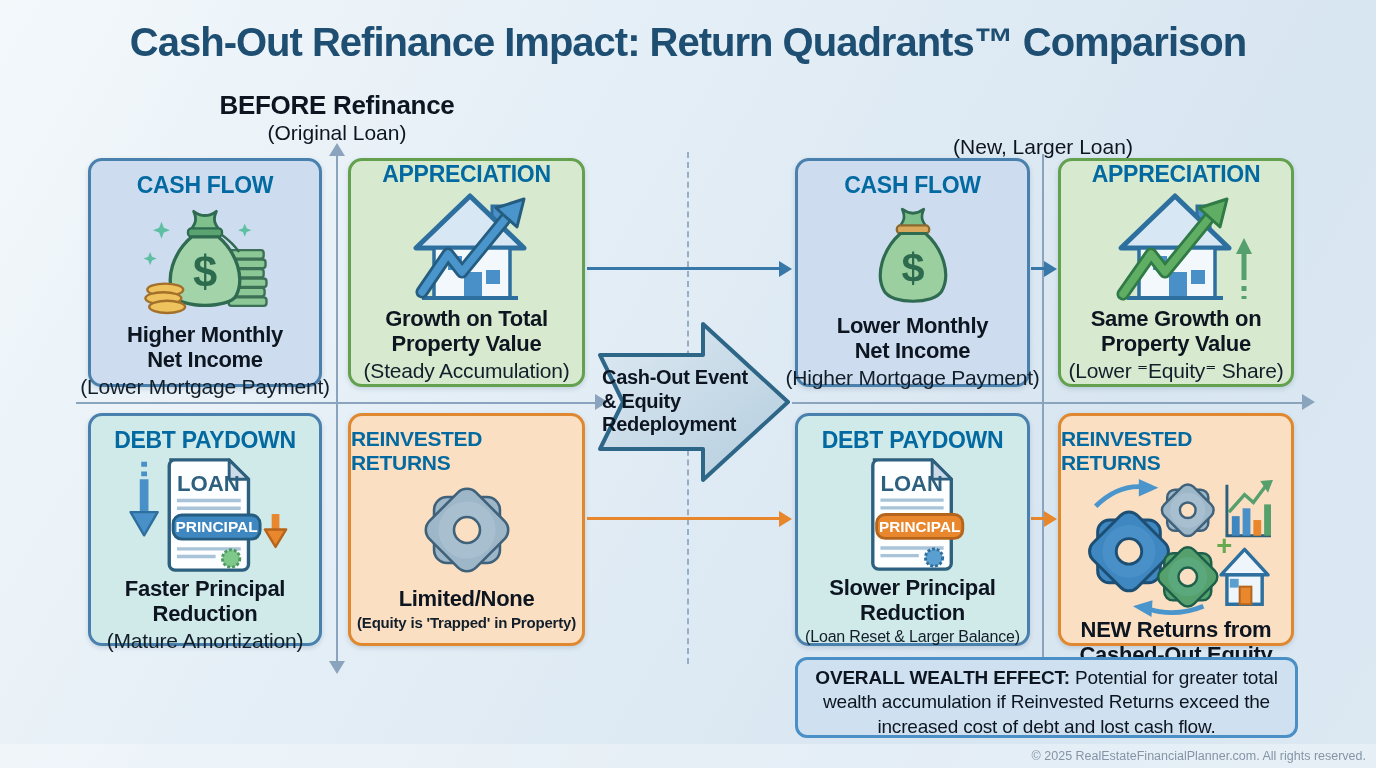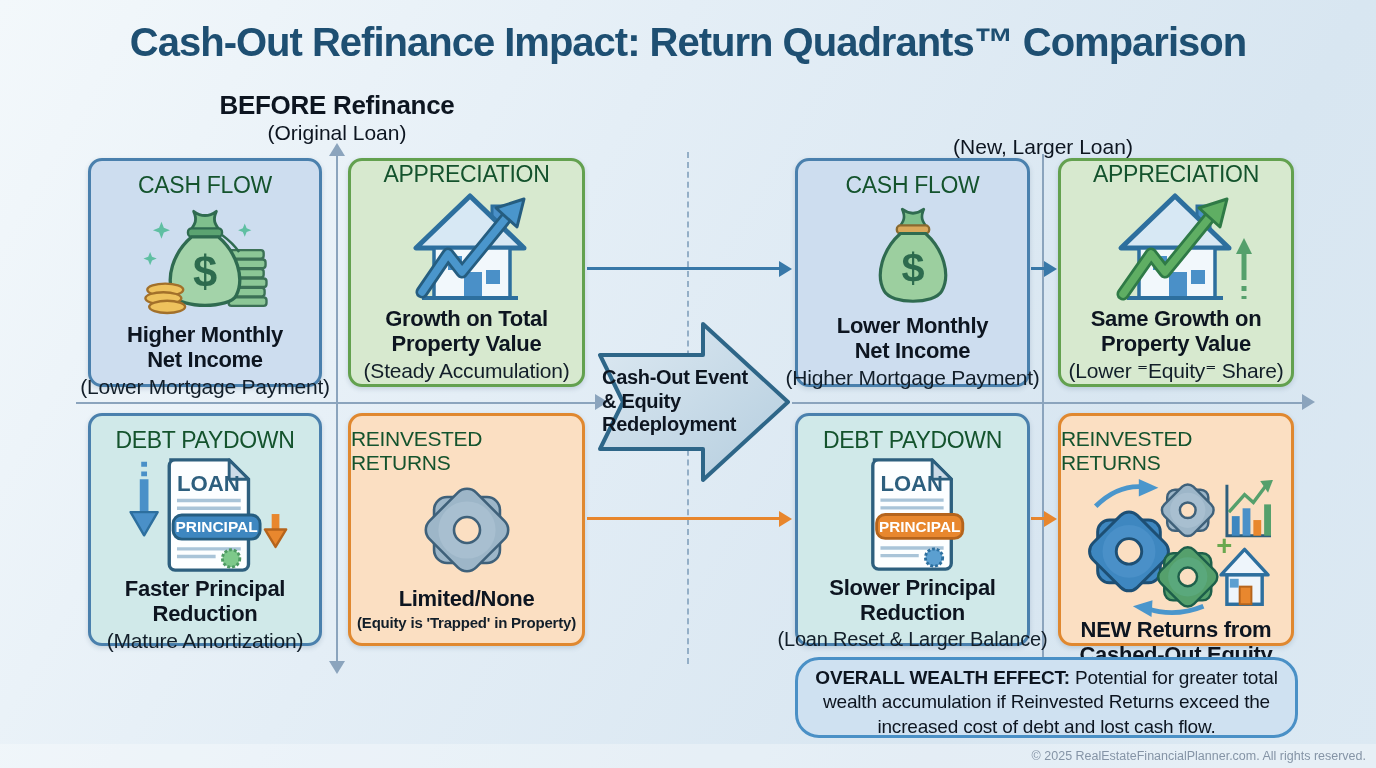--- a/index.html
+++ b/index.html
@@ -16,32 +16,32 @@
   .tri{width:0;height:0;}
   .tri-up{border-left:8px solid transparent;border-right:8px solid transparent;border-bottom:13px solid #8ba4bd;}
   .tri-down{border-left:8px solid transparent;border-right:8px solid transparent;border-top:13px solid #8ba4bd;}
   .tri-right{border-top:8px solid transparent;border-bottom:8px solid transparent;border-left:13px solid #8ba4bd;}
   .card{border-radius:14px;border:3px solid;display:flex;flex-direction:column;align-items:center;
     box-shadow:0 2px 5px rgba(45,75,105,.18);box-sizing:border-box;}
   .card.blue{background:#cdddef;border-color:#4a80ad;}
   .card.green{background:#d7e9cf;border-color:#63a14f;justify-content:center;}
   .card.cyan{background:#d0e9e9;border-color:#4a80ad;}
   .card.peach{background:#fbdfc2;border-color:#e0882f;}
-  .card-title{font-size:23px;font-weight:400;color:#14532d;margin-top:11px;letter-spacing:-0.3px;}
+  .card-title{font-size:23px;font-weight:700;color:#0369a1;margin-top:11px;letter-spacing:-0.3px;}
   .card-icon{flex:1;display:flex;align-items:center;justify-content:center;}
   .card-main{font-size:22px;font-weight:700;text-align:center;line-height:1.14;white-space:pre-line;color:#0d1520;letter-spacing:-0.3px;}
   .card-note{font-size:21px;text-align:center;color:#121e29;margin:3px 0 12px;letter-spacing:-0.2px;white-space:nowrap;}
   .h-arrow{height:0;}
   .h-arrow .shaft{position:absolute;left:0;top:0;height:3px;width:calc(100% - 11px);background:var(--c);}
   .h-arrow .head{position:absolute;right:0;top:-6.5px;width:0;height:0;
     border-left:13px solid var(--c);border-top:8px solid transparent;border-bottom:8px solid transparent;}
   .big-arrow-label{left:602px;top:366px;width:160px;text-align:left;font-size:20px;font-weight:700;
     color:#0d1520;line-height:1.18;white-space:pre-line;letter-spacing:-0.3px;}
   .wealth-box{left:795px;top:657px;width:503px;height:81px;background:#cfe1f1;border:3px solid #4a90c6;
-    border-radius:24px;box-sizing:border-box;text-align:center;font-size:19px;line-height:1.28;
+    border-radius:12px;box-sizing:border-box;text-align:center;font-size:19px;line-height:1.28;
     color:#0d1520;padding:6px 12px;letter-spacing:-0.2px;}
   .wealth-box .lead{font-weight:800;}
   .copyright{right:10px;top:749px;font-size:12.5px;color:#8594a6;margin-left:36px;}
   .footer-band{left:0;top:744px;width:1376px;height:24px;background:rgba(255,255,255,0.30);}
   svg text{font-family:"Liberation Sans","DejaVu Sans",sans-serif;}
 </style>
 </head>
 <body>
 
 <div id="canvas">
@@ -242,21 +242,21 @@
         <line x1="36" y1="56" x2="102" y2="56" stroke="#a9c4d8" stroke-width="3.5"></line>
         <rect x="32" y="63" width="90" height="25" rx="9" fill="#e8872e" stroke="#b5641c" stroke-width="3"></rect>
         <text x="77" y="81" text-anchor="middle" font-size="16" font-weight="bold" fill="#ffffff">PRINCIPAL</text>
         <line x1="36" y1="98" x2="102" y2="98" stroke="#a9c4d8" stroke-width="3.5"></line>
         <line x1="36" y1="106" x2="76" y2="106" stroke="#a9c4d8" stroke-width="3.5"></line>
         <circle cx="92" cy="108" r="9" fill="#5b9fd0" stroke="#2d6f9e" stroke-width="3" stroke-dasharray="3 2"></circle>
       </svg>
     </div>
     <div class="card-main">Slower Principal
 Reduction</div>
-    <div class="card-note" style="font-size:20px;">(Loan Reset &amp; Larger Balance)</div>
+    <div class="card-note" style="font-size:16px;">(Loan Reset &amp; Larger Balance)</div>
   </div>
 
   <div class="abs card peach" style="left:1058px;top:413px;width:236px;height:233px;">
     <div class="card-title" style="font-size:21px;">REINVESTED RETURNS</div>
     <div class="card-icon">
       <svg viewBox="0 0 200 145" width="196" height="142">
         <path d="M18,32 Q40,10 66,12" fill="none" stroke="#4a96cc" stroke-width="5"></path>
         <polygon points="62,4 82,13 62,22" fill="#4a96cc"></polygon>
         <path d="M128,134 Q98,146 70,136" fill="none" stroke="#4a96cc" stroke-width="5"></path>
         <polygon points="76,128 56,134 75,145" fill="#4a96cc"></polygon>

